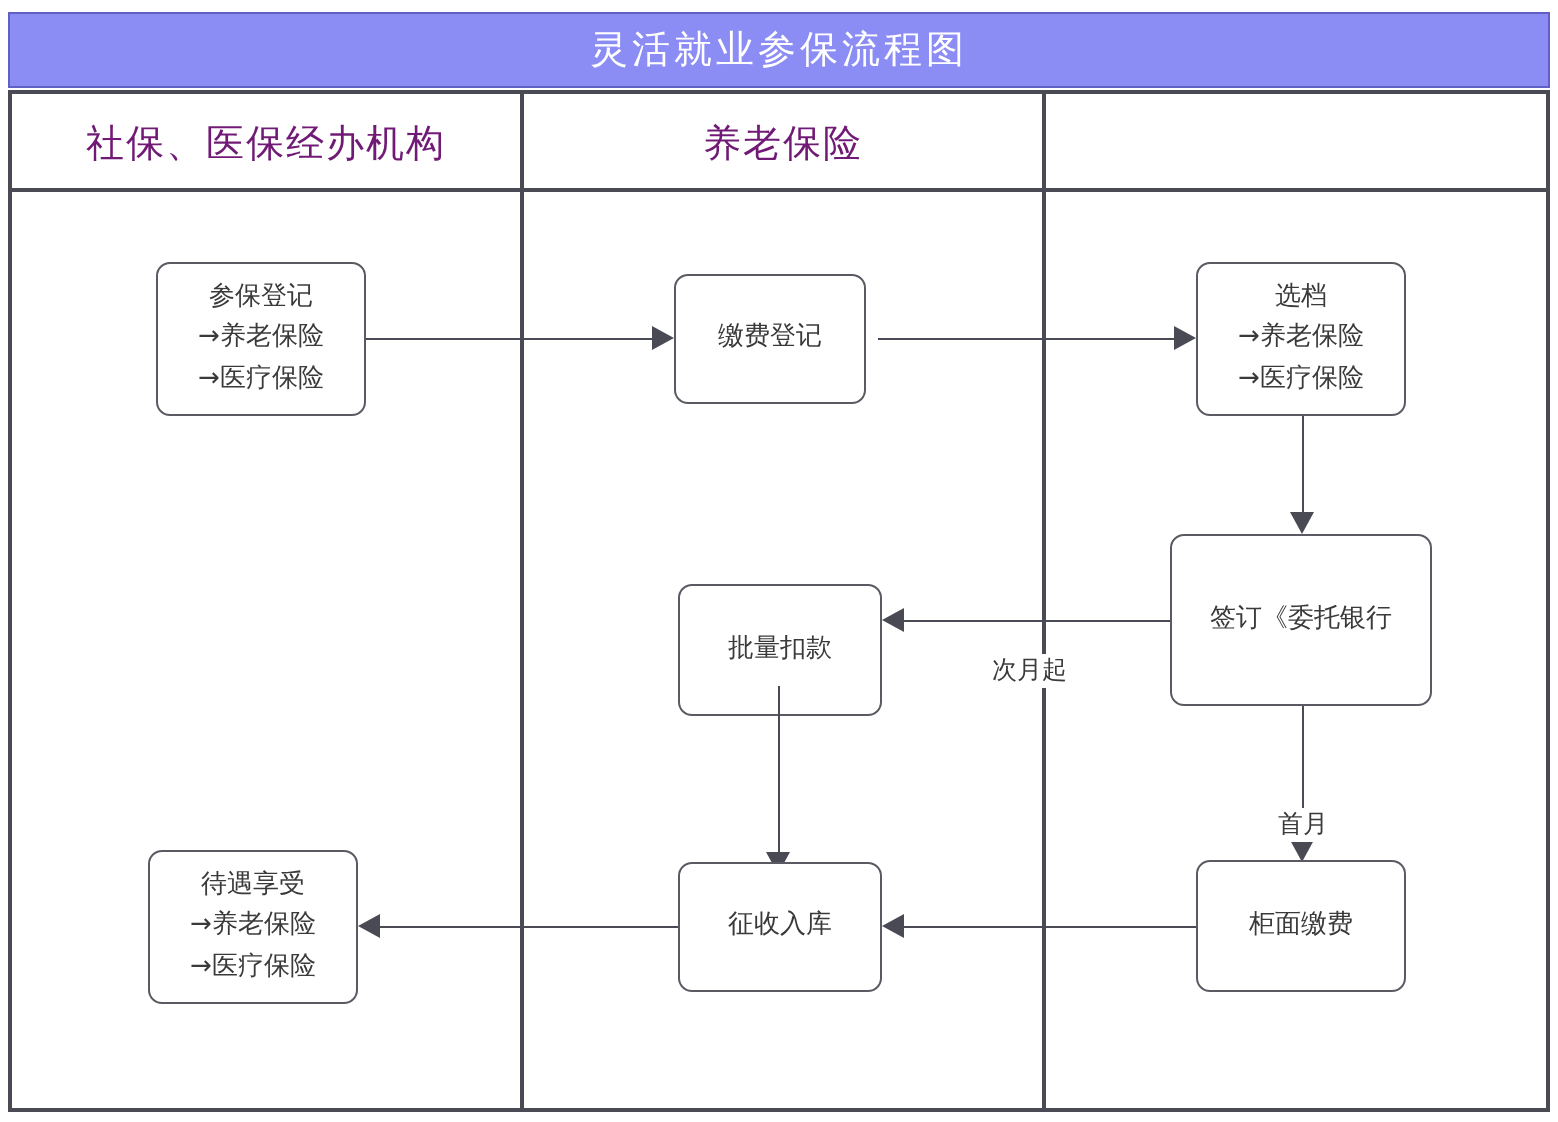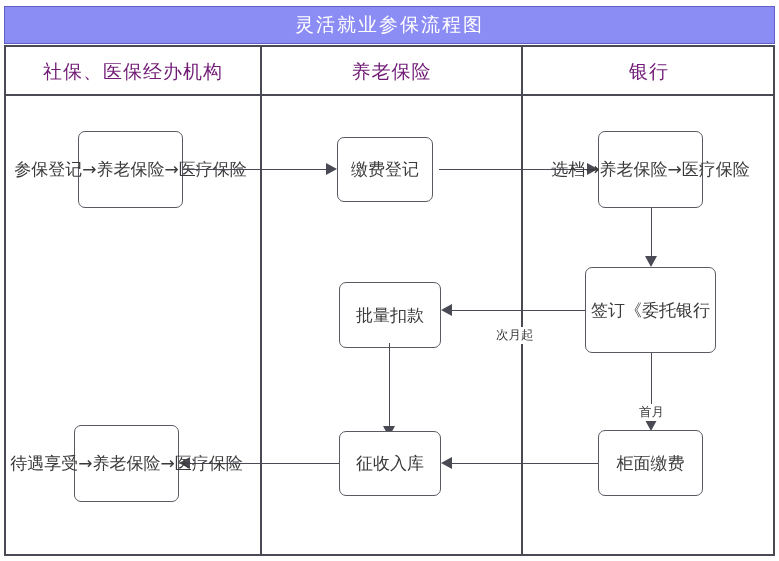--- a/index.html
+++ b/index.html
@@ -84,24 +84,25 @@
   .lane-title.l3 { left: 523px; width: 252px; }
 
   
   .node {
     position: absolute;
     box-sizing: border-box;
     border: 1.6px solid #5a5a63;
     border-radius: 7px;
     background: #ffffff;
     display: flex;
+    flex-direction: column;
     align-items: center;
     justify-content: center;
     color: #3a3a3a;
-    font-size: 17px;
+    font-size: 13px;
     line-height: 1.55;
     text-align: center;
     padding: 2px 4px;
   }
   .node .line { white-space: nowrap; display: block; }
 
   
   .conn-h {
     position: absolute;
     height: 0;
@@ -157,23 +158,20 @@
   <div class="lane-header-rule"></div>
   <div class="lane-divider d1"></div>
   <div class="lane-divider d2"></div>
 
   <div class="lane-title l1">
     <span>社保、医保经办机构</span>
   </div>
   <div class="lane-title l2">
     <span>养老保险</span>
   </div>
-  <div class="lane-title l3">
-    <span>银行</span>
-  </div>
 
   <div class="node" style="left:78px; top:131px; width:105px; height:77px;">
     <span class="line">参保登记</span>
     <span class="line">→养老保险</span>
     <span class="line">→医疗保险</span>
   </div>
 
   <div class="conn-h" style="left:183px; top:169px; width:143px;"></div>
   <div class="arrow right" style="left:326px; top:163px;"></div>
 
@@ -194,21 +192,21 @@
   <div class="arrow down" style="left:645px; top:256px;"></div>
 
   <div class="node" style="left:585px; top:267px; width:131px; height:86px;">
     <span class="line">签订《委托银行</span>
   </div>
 
   <div class="conn-h" style="left:452px; top:310px; width:133px;"></div>
   <div class="arrow left" style="left:441px; top:304px;"></div>
   <div class="edge-label" style="left:493px; top:303px;">次月起</div>
 
-  <div class="node" style="left:339px; top:282px; width:102px; height:66px;">
+  <div class="node" style="left:339px; top:292px; width:102px; height:66px;">
     <span class="line">批量扣款</span>
   </div>
 
   <div class="conn-v" style="left:651px; top:353px; height:72px;"></div>
   <div class="arrow down" style="left:645px; top:420px;"></div>
   <div class="edge-label" style="left:636px; top:380px;">首月</div>
 
   <div class="conn-v" style="left:389px; top:343px; height:88px;"></div>
   <div class="arrow down" style="left:383px; top:426px;"></div>
 

